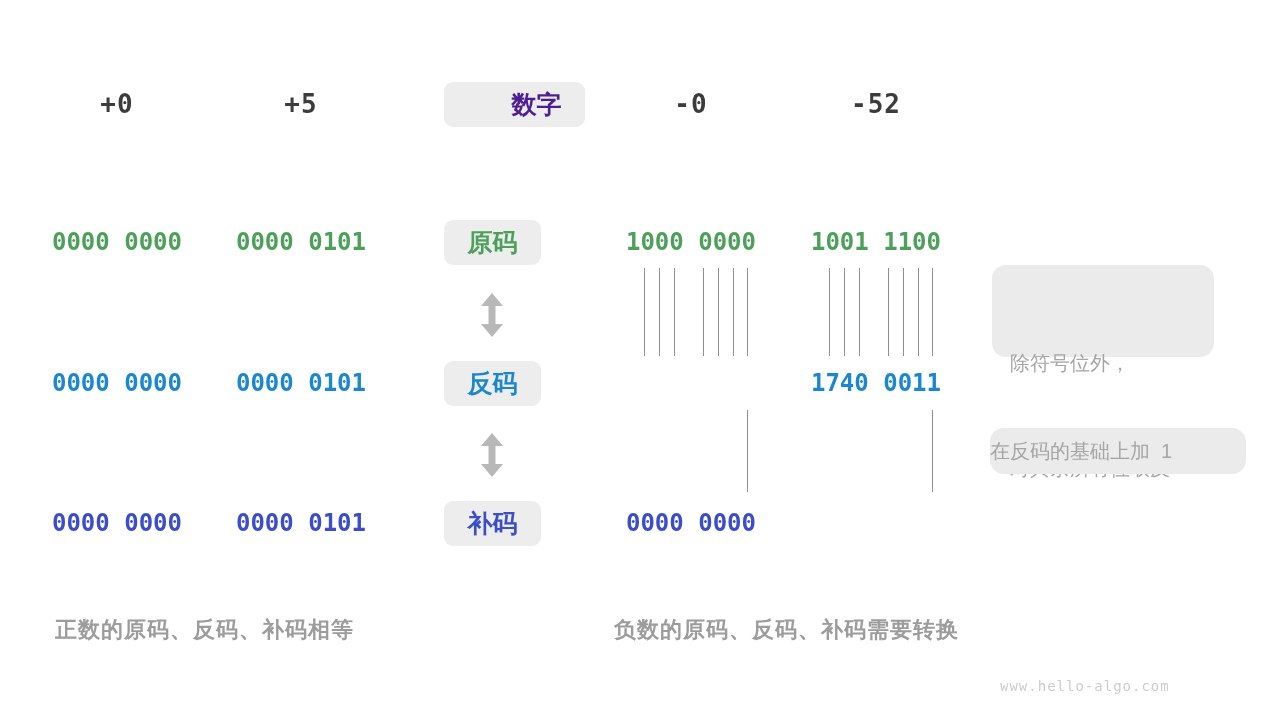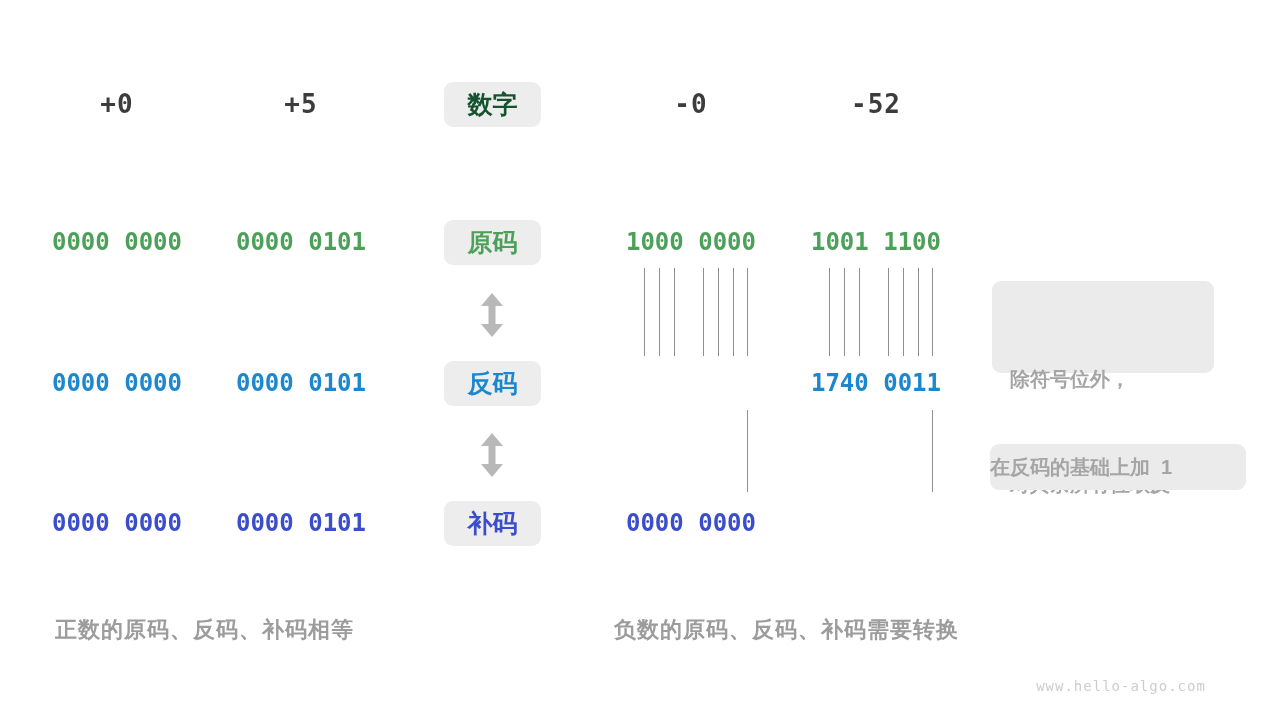--- a/index.html
+++ b/index.html
@@ -18,37 +18,37 @@
     font-weight:bold;font-size:24px;letter-spacing:0px;white-space:pre;
   }
   .green{color:#4DA05A;}
   .blue{color:#1B87CE;}
   .indigo{color:#3B4DC9;}
   .pill{
     position:absolute;left:444px;width:97px;height:45px;background:#EDEDED;
     border-radius:9px;text-align:center;line-height:45px;
     font-weight:bold;font-size:25px;
   }
-  .pill.dark{color:#14532d;}
+  .pill.dark{color:#4c1d95;padding-left:44px;}
   .tickgroup{position:absolute;width:135px;}
   .tick{position:absolute;top:0;width:1px;height:100%;background:#8F8F8F;}
   .single-tick{position:absolute;width:1px;background:#8F8F8F;}
   .arrow{position:absolute;left:480px;width:24px;height:44px;}
   .note{
-    position:absolute;background:#EBEBEB;border-radius:9px;
-    color:#A5A5A5;font-weight:bold;font-size:20px;white-space:pre;margin-top:16px;
+    position:absolute;background:#EBEBEB;border-radius:14px;
+    color:#A5A5A5;font-weight:normal;font-size:20px;white-space:pre;
   }
   .note1{left:992px;top:265px;width:222px;height:92px;padding:11px 0 0 18px;box-sizing:border-box;line-height:35px;}
   .note2{left:990px;top:428px;width:256px;height:46px;line-height:46px;padding-left:0;box-sizing:border-box;}
   .caption{
     position:absolute;height:30px;line-height:30px;font-weight:bold;font-size:22px;
     color:#9C9C9C;letter-spacing:1px;
   }
   .watermark{
-    position:absolute;left:1000px;top:678px;width:242px;text-align:center;
+    position:absolute;left:1000px;top:678px;width:242px;text-align:left;
     font-family:"DejaVu Sans Mono","Liberation Mono",monospace;
     font-size:14px;color:#CDCDCD;letter-spacing:1px;
   }
 </style>
 </head>
 <body>
 
 <div class="canvas">
 
   <div class="num" style="left:27px;top:87px">+0</div>

